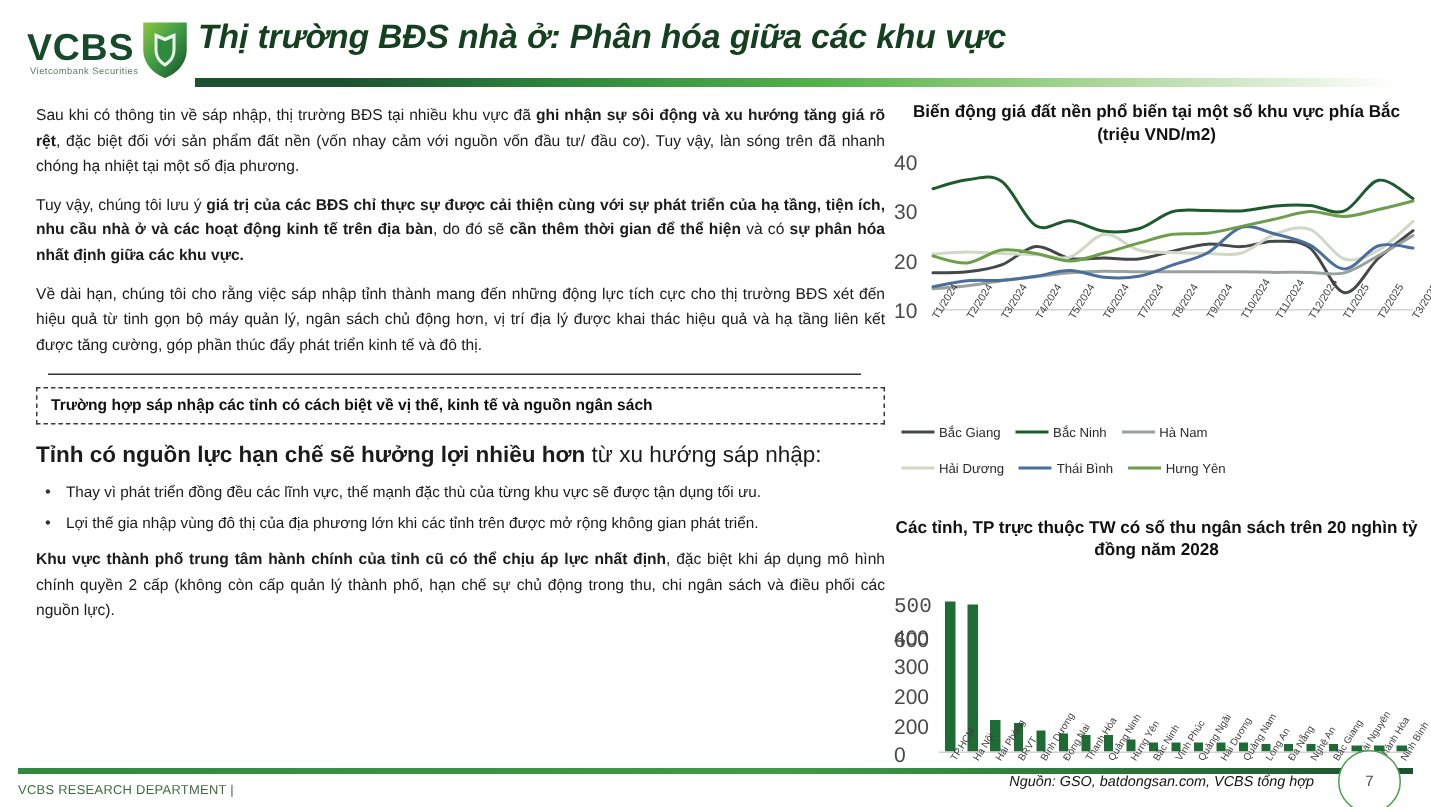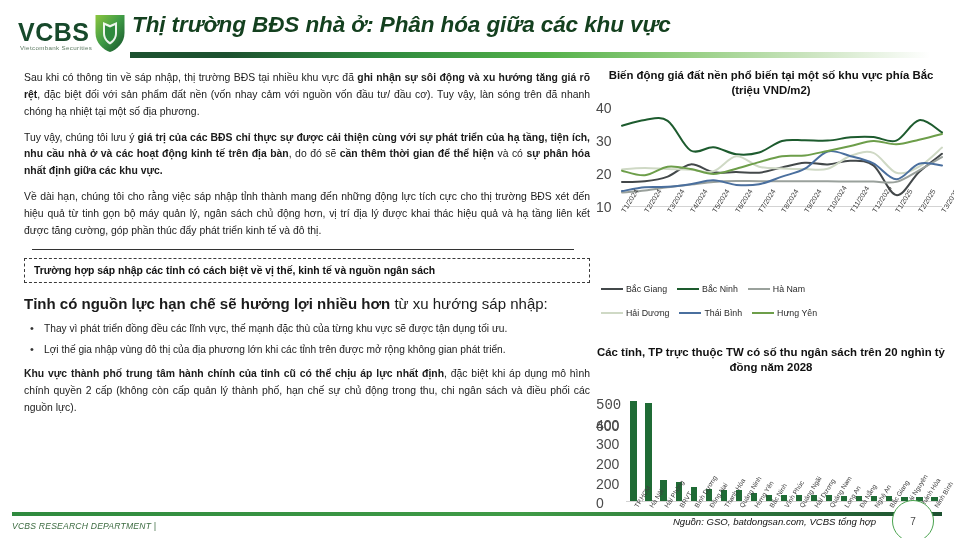--- a/index.html
+++ b/index.html
@@ -86,21 +86,21 @@
   
   .bar { position: absolute; bottom: 0; background: #1f6b35; }
 
   
   .foot-rule {
     position: absolute; left: 12px; top: 512px; width: 930px; height: 3.5px;
     background: linear-gradient(to right,#2f8a3e 0%,#3f9b46 55%,#1d5130 100%);
   }
   .foot-left {
     position: absolute; left: 12px; top: 521px;
-    font-size: 8.6px; color: #3c6b40; letter-spacing: .2px; font-style: italic;
+    font-size: 8.6px; color: #3c6b40; letter-spacing: .2px;
   }
   .foot-right {
     position: absolute; right: 78px; top: 516px;
     font-size: 9.6px; font-style: italic; color: #111;
   }
   .page-circle {
     position: absolute; right: 20px; top: 500px;
     width: 42px; height: 42px; border-radius: 50%;
     border: 1.6px solid #4aa34f; background: #fff;
     display: flex; align-items: center; justify-content: center;

